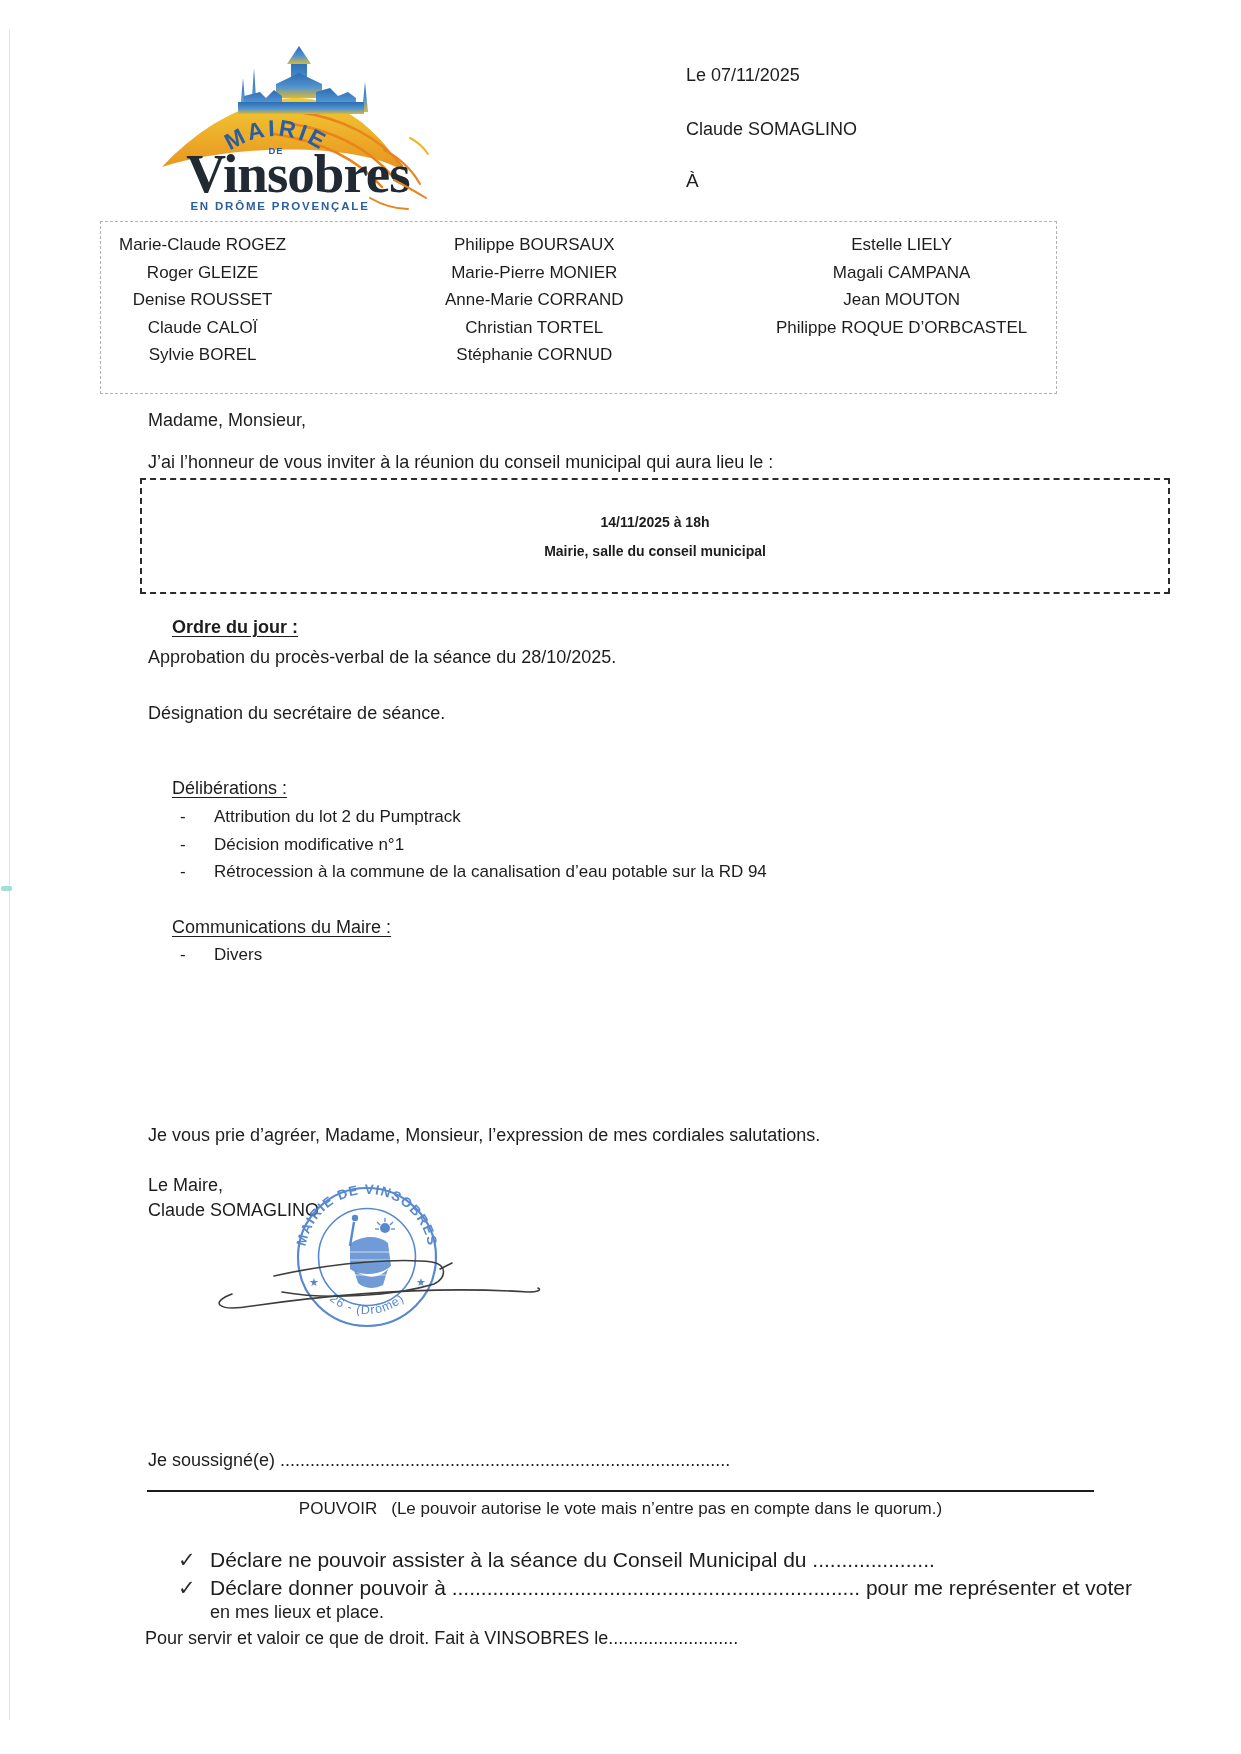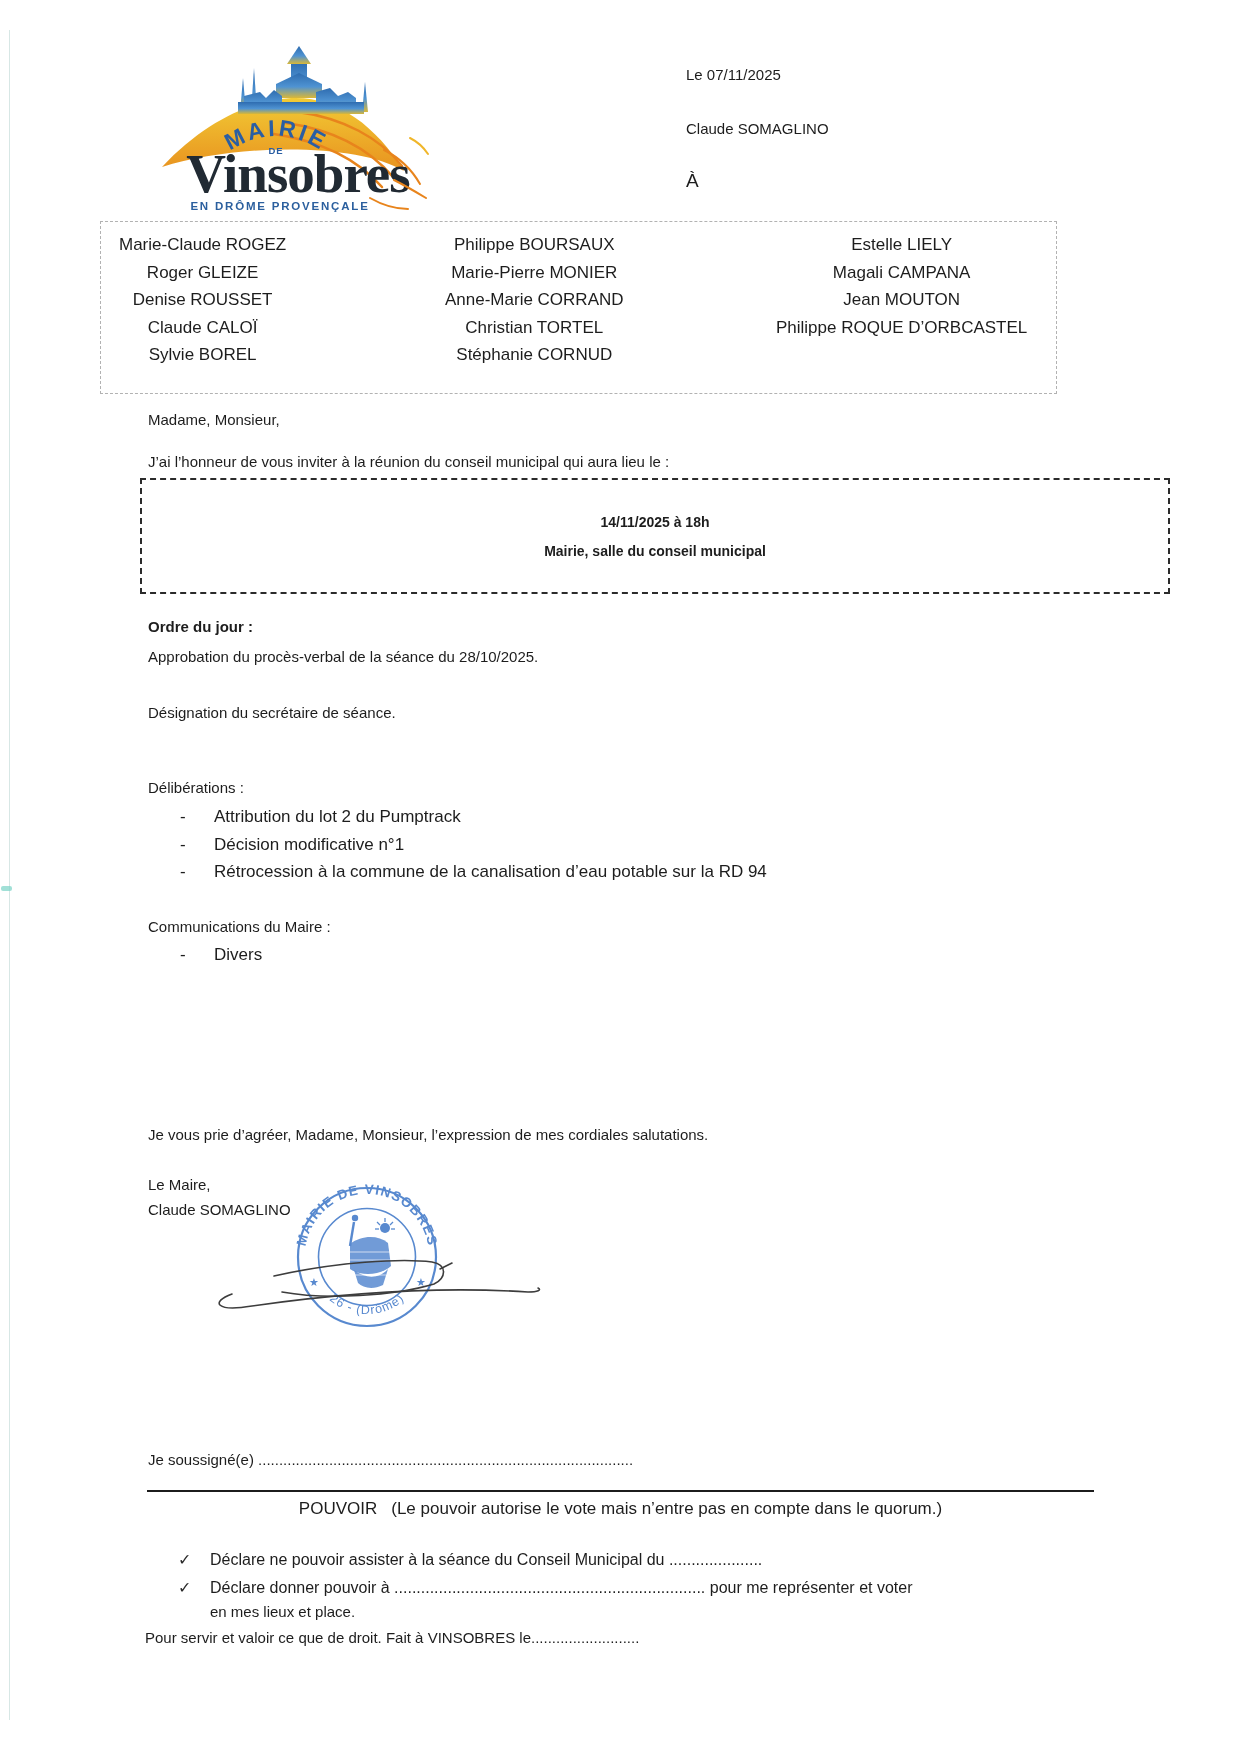--- a/index.html
+++ b/index.html
@@ -2,36 +2,36 @@
 <html><head>
 <meta charset="utf-8">
 <style>
   * { margin:0; padding:0; box-sizing:border-box; }
   html,body { background:#ffffff; }
   .page {
     position:relative; width:1241px; height:1754px; background:#ffffff;
     font-family:"Liberation Sans", sans-serif; color:#1d1d1d; overflow:hidden;
   }
   .abs { position:absolute; }
-  .line { position:absolute; font-size:15px; line-height:24px; white-space:nowrap; color:#1d1d1d; }
+  .line { position:absolute; font-size:18px; line-height:24px; white-space:nowrap; color:#1d1d1d; }
   .bold { font-weight:bold; }
-  .u { text-underline-offset:3px; }
+  .u { text-decoration:underline; text-underline-offset:3px;margin-left:24px; }
   .names-box {
     position:absolute; left:100px; top:221px; width:957px; height:173px;
     border:1px dashed #b2b2b2; background:transparent;text-align:center;
   }
   .names-col { position:absolute; top:9px; font-size:17px; line-height:27.5px; white-space:nowrap; }
   .meeting-box {
     position:absolute; left:140px; top:478px; width:1030px; height:116px;
     border:2px dashed #2b2b2b; text-align:center; padding-top:28px;
   }
   .meeting-box div { font-size:14px; font-weight:bold; line-height:29px; }
   .bullet-row { position:absolute; white-space:nowrap; font-size:17px; line-height:24px; }
   .bullet-row .dash { display:inline-block; width:34px; }
-  .check-row { position:absolute; white-space:nowrap; font-size:16px; line-height:24px; }
+  .check-row { position:absolute; white-space:nowrap; font-size:21px; line-height:24px; }
   .check-row .check { display:inline-block; width:32px; color:#2a2a2a; }
   .rule { position:absolute; left:147px; top:1490px; width:947px; height:2px; background:#1c1c1c; }
   .pouvoir-title { position:absolute; left:147px; top:1499px; width:947px; text-align:center; font-size:17px; white-space:nowrap; }
   .artifact-line { position:absolute; left:9px; top:30px; width:1px; height:1690px; background:rgba(140,185,180,0.35); }
   .artifact-tick { position:absolute; left:1px; top:886px; width:11px; height:5px; background:#82d6c9; opacity:0.75; border-radius:2px; }
 </style>
 </head>
 <body>
 
 <div class="page">

